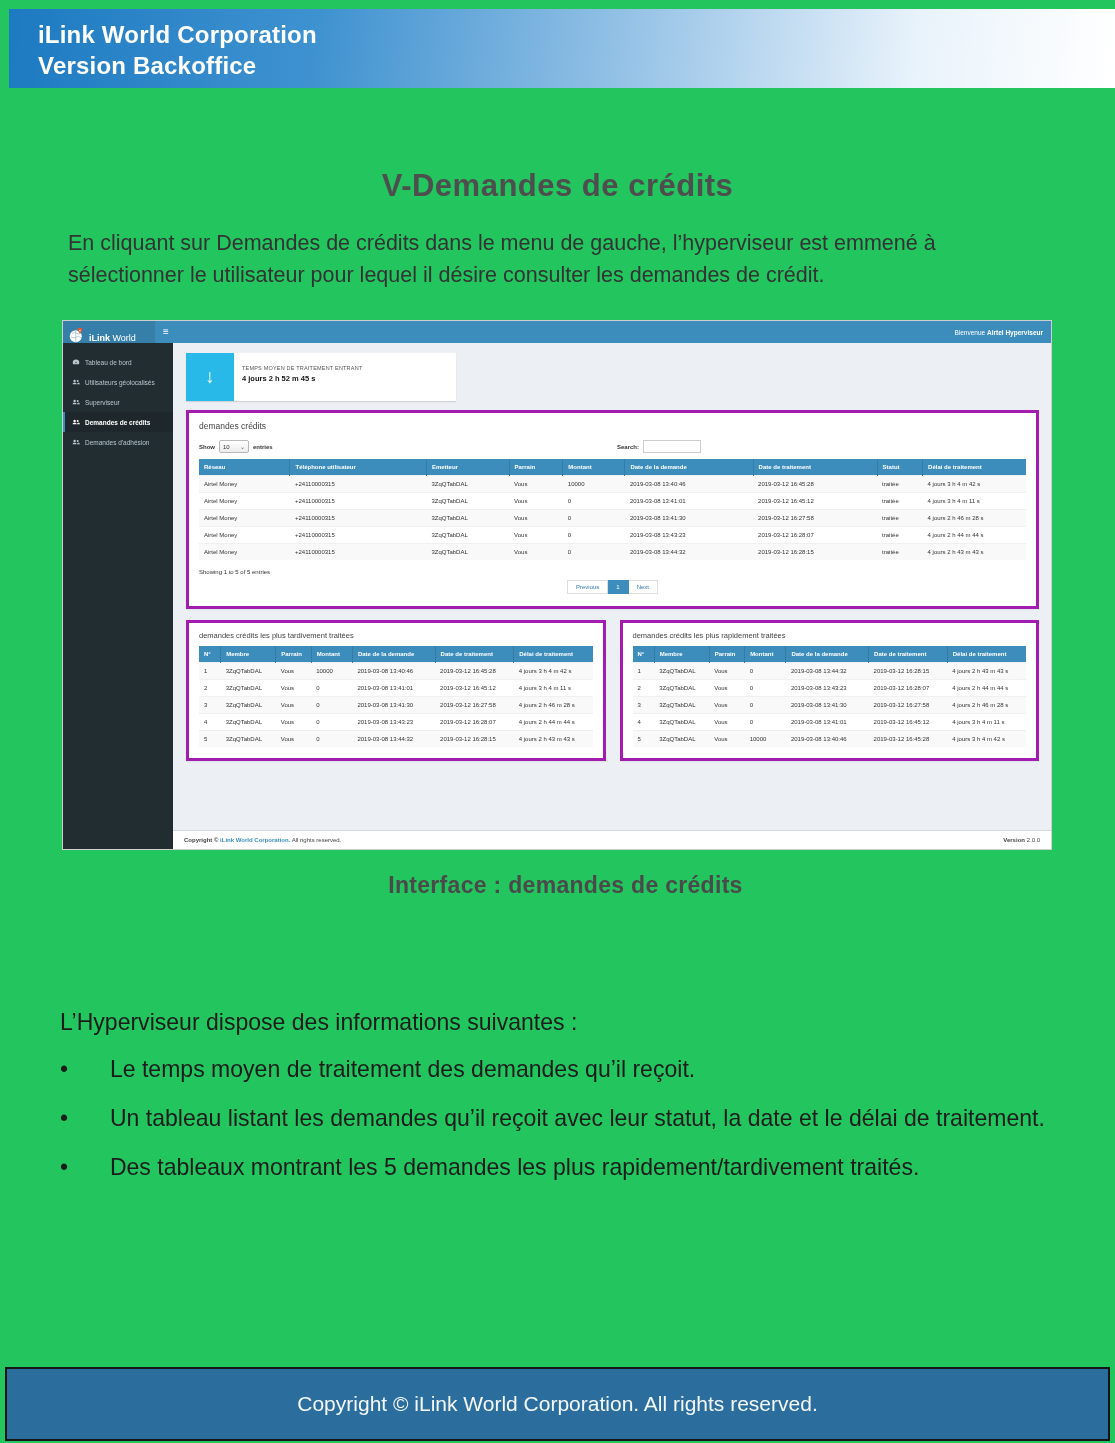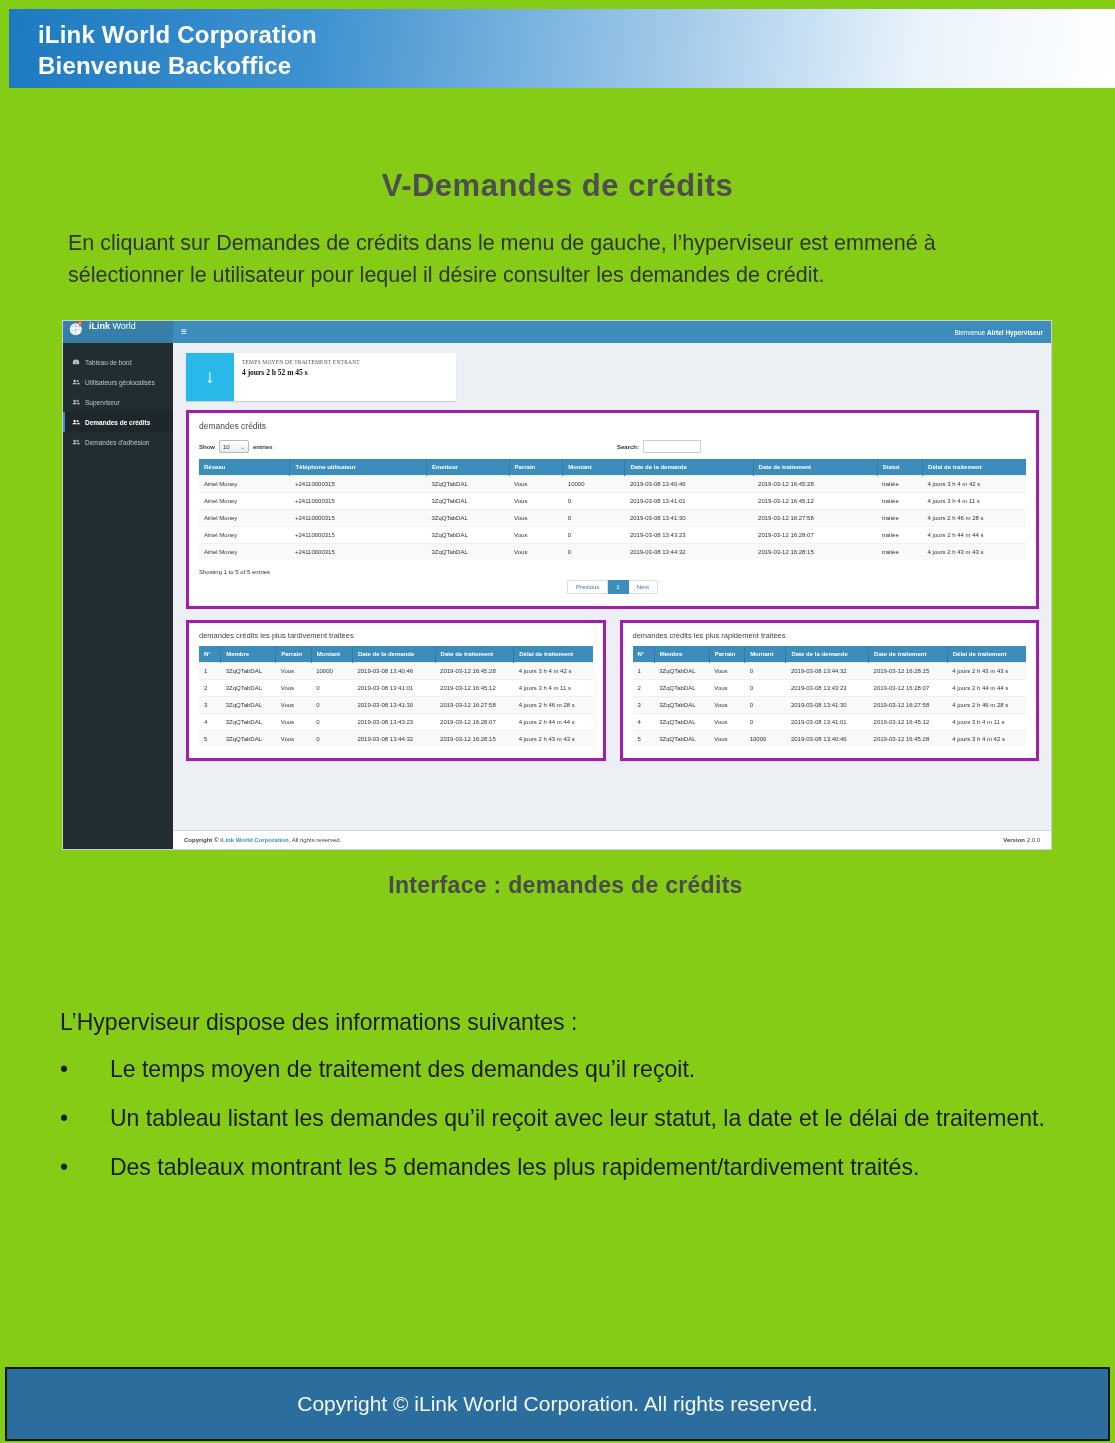--- a/index.html
+++ b/index.html
@@ -1,17 +1,17 @@
 <!DOCTYPE html>
 <html><head>
 <meta charset="utf-8">
 <style>
   * { margin:0; padding:0; box-sizing:border-box; }
   body { background:#ffffff; font-family:"Liberation Sans", sans-serif; }
-  .page { position:relative; width:1115px; height:1443px; background:#84cc16; overflow:hidden; }
+  .page { position:relative; width:1115px; height:1443px; background:#22c55e; overflow:hidden; }
 
   
   .doc-header { position:absolute; left:9px; top:9px; right:0; height:79px;
     background:linear-gradient(97deg,#1d7ac1 0%,#3f92d0 28%,#9cc6e8 58%,#e9f3fb 82%,#ffffff 100%);
     color:#fff; padding:11px 0 0 29px; font-size:24px; font-weight:bold; line-height:1.28; letter-spacing:0.2px; }
   .doc-title { position:absolute; top:168px; left:0; width:100%; text-align:center;
     font-size:31px; font-weight:bold; color:#4e4e4e; letter-spacing:0.5px; }
   .doc-intro { position:absolute; top:227px; left:68px; width:988px; font-size:21.5px; color:#333; line-height:1.5; }
   .doc-caption { position:absolute; top:872px; left:0; width:100%; text-align:center;
     font-size:23px; font-weight:bold; color:#4a4a4a; letter-spacing:0.3px;padding-left:16px; }
@@ -20,38 +20,38 @@
   .doc-info-heading { margin-bottom:19px; }
   .bullet-row { display:flex; margin-bottom:21px; }
   .bullet-dot { width:52px; flex:none; }
   .doc-footer { position:absolute; left:5px; right:5px; bottom:2px; height:74px; background:#2b6e9e;
     border:2px solid #151515; color:#f5f8fb; display:flex; align-items:center; justify-content:center; font-size:21px; }
 
   
   .screenshot { position:absolute; left:62px; top:320px; width:990px; height:530px;
     border:1px solid #cfcfcf; background:#ecf0f5; display:flex; flex-direction:column; }
   .ss-navbar { height:22px; display:flex; flex:none; }
-  .ss-logo { width:110px; background:#367fa9; color:#fff; display:flex; align-items:flex-start; gap:5px;
+  .ss-logo { width:92px; background:#367fa9; color:#fff; display:flex; align-items:flex-end; gap:5px;
     padding-left:6px; font-size:9px; flex:none; }
   .logo-mark svg { width:15px; height:15px; display:block; }
   .ss-nav-main { flex:1; background:#3c8dbc; color:#fff; display:flex; align-items:center; padding:0 8px; }
   .hamburger { font-size:10px; cursor:pointer; line-height:1; }
   .welcome { margin-left:auto; font-size:6.5px; }
   .ss-body { flex:1; display:flex; min-height:0; }
   .ss-sidebar { width:110px; background:#222d32; flex:none; padding-top:9px; }
   .side-item { display:flex; align-items:center; gap:5px; padding:6px 4px 6px 9px; color:#b8c7ce; font-size:6.5px; cursor:pointer; }
   .side-item.active { background:#1e282c; color:#fff; font-weight:bold; border-left:2px solid #3c8dbc; padding-left:7px; }
   .side-icon svg { width:8px; height:8px; fill:currentColor; display:block; }
   .ss-content { flex:1; display:flex; flex-direction:column; min-width:0; }
   .content-inner { flex:1; padding:10px 12px 0 13px; }
 
   .infobox { width:270px; height:48px; background:#fff; display:flex; box-shadow:0 1px 1px rgba(0,0,0,.12); margin-bottom:9px; }
   .infobox-icon { width:48px; flex:none; background:#29b9e8; color:#fff; font-size:19px;
     display:flex; align-items:center; justify-content:center; }
-  .infobox-text { padding:6px 8px;font-family:Liberation Serif, serif; }
+  .infobox-text { padding:12px 8px; }
   .infobox-label { font-size:5.5px; color:#555; letter-spacing:0.2px; }
   .infobox-value { font-size:7.5px; font-weight:bold; color:#111; margin-top:3px; }
 
   .panel { background:#fff; border:3px solid #a21caf; box-shadow:0 1px 1px rgba(0,0,0,.05); }
   .main-panel { padding:8px 10px 12px; }
   .panel-title { font-size:8.5px; color:#444; }
   .controls { display:flex; align-items:center; margin-top:9px; font-size:6px; color:#333; }
   .show-group { display:flex; align-items:center; gap:4px; font-weight:bold; }
   .select { width:30px; height:13px; border:1px solid #b9b9b9; background:linear-gradient(#fff,#ececec);
     display:inline-flex; align-items:center; justify-content:space-between; padding:0 3px;
@@ -91,21 +91,21 @@
   .ss-footer a { color:#3c8dbc; font-weight:bold; text-decoration:none; cursor:pointer; }
   .ss-footer-right { margin-left:auto; }
 </style>
 </head>
 <body>
 
 <div class="page">
 
   <header class="doc-header">
     <div>iLink World Corporation</div>
-    <div>Bienvenue Backoffice</div>
+    <div>Version Backoffice</div>
   </header>
 
   <div class="doc-title">V-Demandes de crédits</div>
   <div class="doc-intro">En cliquant sur Demandes de crédits dans le menu de gauche, l’hyperviseur est emmené à sélectionner le utilisateur pour lequel il désire consulter les demandes de crédit.</div>
 
   <div class="screenshot">
     <div class="ss-navbar">
       <div class="ss-logo">
         <span class="logo-mark">
           <svg viewBox="0 0 20 20">

